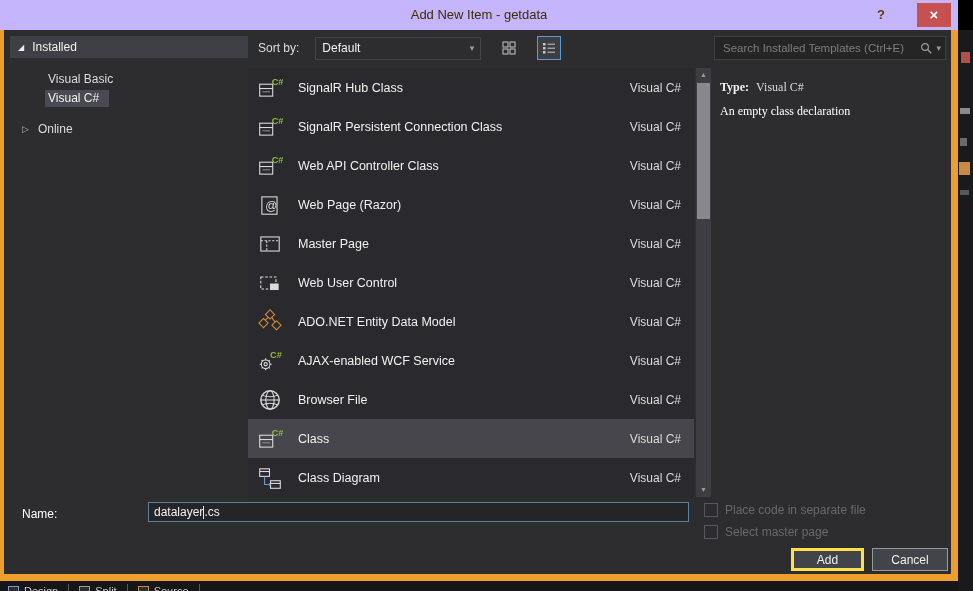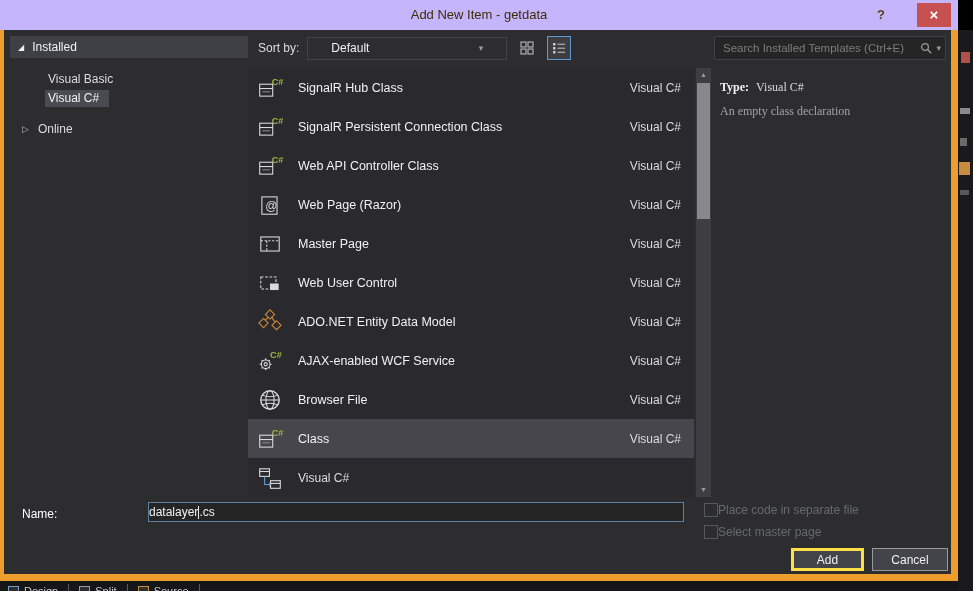--- a/index.html
+++ b/index.html
@@ -25,22 +25,22 @@
   .tree-header { height:22px; background:#3F3F46; display:flex; align-items:center; padding-left:8px; gap:8px; }
   .glyph-exp { font-size:8px; color:#EFEFEF; }
   .glyph-col { font-size:9px; color:#B8B8B8; }
   .tree-items { margin-top:12px; }
   .tree-item { height:19px; line-height:19px; padding-left:38px; color:#DCDCDC; cursor:default; white-space:nowrap; }
   .tree-item.selected span { background:#4A4A52; color:#F1F1F1; padding:1px 10px 2px 3px; margin-left:-3px; }
   .tree-online { margin-top:11px; height:19px; display:flex; align-items:center; gap:9px; padding-left:12px; color:#DCDCDC; cursor:default; }
 
   
   .center { position:absolute; left:244px; top:6px; width:463px; }
-  .toolbar { display:flex; align-items:center; height:24px; padding-left:10px; gap:8px; color:#DCDCDC; }
-  .dropdown { width:152px; height:21px; background:#2D2D30; border:1px solid #434346; display:flex; align-items:center; justify-content:space-between; padding:0 23px; color:#F1F1F1; cursor:default; }
+  .toolbar { display:flex; align-items:center; height:24px; padding-left:10px; gap:16px; color:#DCDCDC; }
+  .dropdown { width:152px; height:21px; background:#2D2D30; border:1px solid #434346; display:flex; align-items:center; justify-content:space-between; padding:0 6px; color:#F1F1F1; cursor:default; }
   .dd-arrow { color:#9A9A9A; font-size:9px; }
   .viewbtn { width:22px; height:22px; display:flex; align-items:center; justify-content:center; border:1px solid transparent; cursor:default; }
   .viewbtn.active { border-color:#5B9BD5; background:#3E3E42; }
 
   .tpl-list { position:absolute; left:0; top:32px; width:446px; background:#2A2A2E; }
   .tpl-row { height:39px; display:flex; align-items:center; padding-left:9px; cursor:default; }
   .tpl-row.selected { background:#46464C; }
   .tpl-icon { width:26px; height:26px; flex:none; margin-right:15px; }
   .tpl-name { flex:1; font-size:12.5px; color:#F1F1F1; white-space:nowrap; }
   .tpl-lang { font-size:12px; color:#DCDCDC; padding-right:13px; }
@@ -53,27 +53,27 @@
   
   .right-col { position:absolute; left:710px; top:6px; width:232px; }
   .searchbox { height:22px; background:#252526; border:1px solid #3F3F46; display:flex; align-items:center; padding:0 4px 0 8px; }
   .searchbox input { flex:1; min-width:0; background:transparent; border:none; outline:none; color:#B8B8B8; font-size:11.5px; font-family:"Liberation Sans",sans-serif; padding:0; }
   .searchbox input::placeholder { color:#7D7D7D; opacity:1; }
   .search-icons { display:flex; align-items:center; gap:3px; flex:none; }
   .info { margin-top:20px; padding-left:6px;font-family:Liberation Serif, serif; }
   .type-line { white-space:nowrap; }
   .type-line b { color:#F1F1F1; }
   .type-line .val { color:#DCDCDC; margin-left:7px; }
-  .desc { margin-top:9px; color:#a3a3a3; }
+  .desc { margin-top:9px; color:#ffffff; }
 
   
   .name-label { position:absolute; left:18px; top:477px; color:#ffffff; }
-  .name-input { position:absolute; left:144px; top:472px; width:534px; height:18px; background:#252526; border:1px solid #5D80A6; display:flex; align-items:center; color:#F1F1F1; cursor:text; }
+  .name-input { position:absolute; left:144px; top:472px; width:534px; height:18px; background:#252526; border:1px solid #5D80A6; display:flex; align-items:center; padding-left:5px; color:#F1F1F1; cursor:text; }
   .caret { width:1px; height:13px; background:#E8E8E8; flex:none; }
-  .cb-row { position:absolute; left:700px; display:flex; align-items:center; color:#66696D; }
+  .cb-row { position:absolute; left:700px; display:flex; align-items:center; gap:7px; color:#66696D; }
   .cb-row.r1 { top:473px; }
   .cb-row.r2 { top:495px;align-items:center; }
   .cb-box { width:12px; height:12px; border:1px solid #55585C; background:#2D2D30; flex:none; }
   .btn { position:absolute; top:518px; height:23px; background:#43434A; color:#F1F1F1; font-size:12px; font-family:"Liberation Sans",sans-serif; display:flex; align-items:center; justify-content:center; padding:0; cursor:default; }
   .btn-add { left:787px; width:73px; border:3px solid #fde047; }
   .btn-cancel { left:868px; width:76px; border:1px solid #9A9A9A; }
 
   
   .bg-right { position:absolute; left:958px; top:0; width:15px; height:591px; background:#1A1A1C; }
   .frag { position:absolute; }
@@ -313,20 +313,21 @@
           <span class="tpl-icon">
             <svg viewBox="0 0 24 24" width="26" height="26">
                 <rect x="2.5" y="3.5" width="9" height="7" fill="none" stroke="#DADADA"></rect>
                 <line x1="2.5" y1="6" x2="11.5" y2="6" stroke="#DADADA"></line>
                 <rect x="12.5" y="14.5" width="9" height="7" fill="none" stroke="#DADADA"></rect>
                 <line x1="12.5" y1="17" x2="21.5" y2="17" stroke="#DADADA"></line>
                 <path d="M7 10.5 V18 H11" fill="none" stroke="#6A9CCE"></path>
                 <polygon points="11,16.2 11,19.8 13.5,18" fill="#6A9CCE"></polygon>
               </svg>
           </span>
+          <span class="tpl-name">Class Diagram</span>
           <span class="tpl-lang">Visual C#</span>
         </div>
 
       </div>
 
       <div class="scrollbar">
         <div class="sb-btn">▲</div>
         <div class="sb-thumb"></div>
         <div class="sb-btn bottom">▼</div>
       </div>

